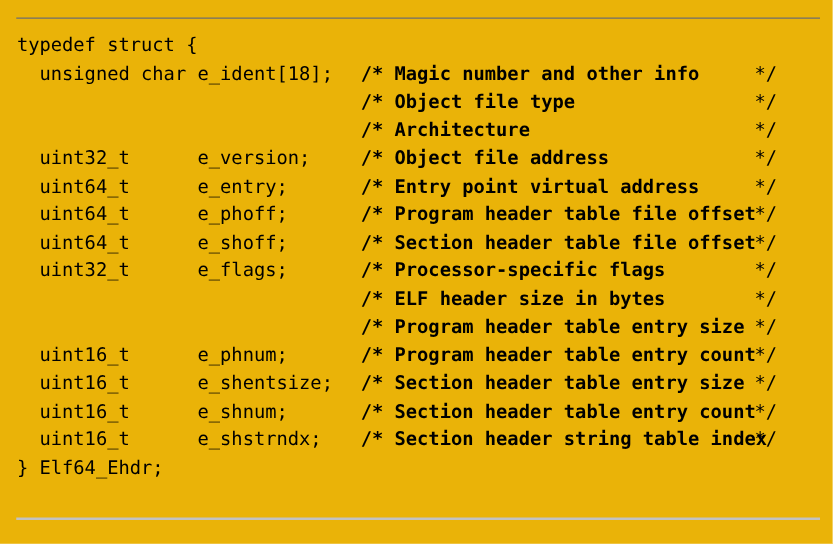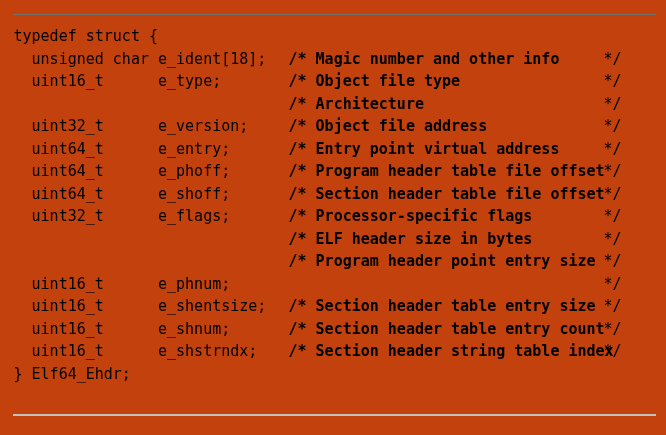--- a/index.html
+++ b/index.html
@@ -11,21 +11,21 @@
     width: 666px;
     height: 435px;
     overflow: hidden;
     font-family: "DejaVu Sans Mono", "Liberation Mono", monospace;
   }
 
   #code-figure {
     position: relative;
     width: 666px;
     height: 435px;
-    background: #c2410c;
+    background: #eab308;
     box-sizing: border-box;
   }
 
   .rule {
     position: absolute;
     left: 13px;
     width: 643px;
     height: 0;
   }
   .rule-top {
@@ -80,30 +80,30 @@
 </head>
 <body>
 
 <div id="code-figure">
 
   <div class="rule rule-top"></div>
 
   <div id="code-listing">
       <div class="code-line"><span class="ln-decl">typedef struct {</span></div>
       <div class="code-line"><span class="ln-decl">  unsigned char e_ident[18];</span><span class="ln-comment-open">/* Magic number and other info</span><span class="ln-comment-close">*/</span></div>
-      <div class="code-line"><span class="ln-decl">  uint16_t      e_type;</span><span class="ln-comment-open">/* Object file type</span><span class="ln-comment-close">*/</span></div>
+      <div class="code-line"><span class="ln-comment-open">/* Object file type</span><span class="ln-comment-close">*/</span></div>
       <div class="code-line"><span class="ln-comment-open">/* Architecture</span><span class="ln-comment-close">*/</span></div>
       <div class="code-line"><span class="ln-decl">  uint32_t      e_version;</span><span class="ln-comment-open">/* Object file address</span><span class="ln-comment-close">*/</span></div>
       <div class="code-line"><span class="ln-decl">  uint64_t      e_entry;</span><span class="ln-comment-open">/* Entry point virtual address</span><span class="ln-comment-close">*/</span></div>
       <div class="code-line"><span class="ln-decl">  uint64_t      e_phoff;</span><span class="ln-comment-open">/* Program header table file offset</span><span class="ln-comment-close">*/</span></div>
       <div class="code-line"><span class="ln-decl">  uint64_t      e_shoff;</span><span class="ln-comment-open">/* Section header table file offset</span><span class="ln-comment-close">*/</span></div>
       <div class="code-line"><span class="ln-decl">  uint32_t      e_flags;</span><span class="ln-comment-open">/* Processor-specific flags</span><span class="ln-comment-close">*/</span></div>
       <div class="code-line"><span class="ln-comment-open">/* ELF header size in bytes</span><span class="ln-comment-close">*/</span></div>
-      <div class="code-line"><span class="ln-comment-open">/* Program header point entry size</span><span class="ln-comment-close">*/</span></div>
-      <div class="code-line"><span class="ln-decl">  uint16_t      e_phnum;</span><span class="ln-comment-close">*/</span></div>
+      <div class="code-line"><span class="ln-comment-open">/* Program header table entry size</span><span class="ln-comment-close">*/</span></div>
+      <div class="code-line"><span class="ln-decl">  uint16_t      e_phnum;</span><span class="ln-comment-open">/* Program header table entry count</span><span class="ln-comment-close">*/</span></div>
       <div class="code-line"><span class="ln-decl">  uint16_t      e_shentsize;</span><span class="ln-comment-open">/* Section header table entry size</span><span class="ln-comment-close">*/</span></div>
       <div class="code-line"><span class="ln-decl">  uint16_t      e_shnum;</span><span class="ln-comment-open">/* Section header table entry count</span><span class="ln-comment-close">*/</span></div>
       <div class="code-line"><span class="ln-decl">  uint16_t      e_shstrndx;</span><span class="ln-comment-open">/* Section header string table index</span><span class="ln-comment-close">*/</span></div>
       <div class="code-line"><span class="ln-decl">} Elf64_Ehdr;</span></div>
     </div>
 
   <div class="rule rule-bottom"></div>
 
 </div>
 

